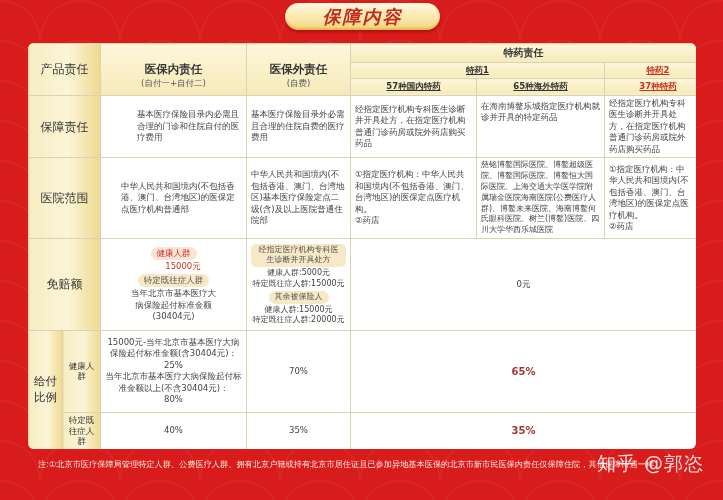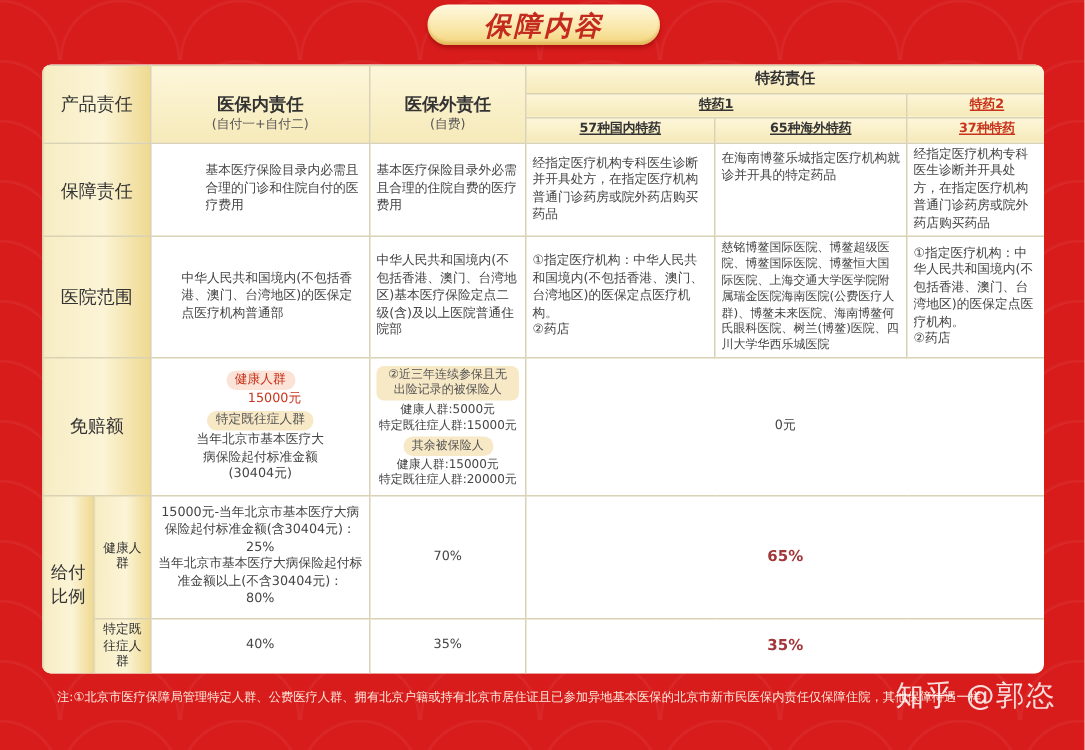--- a/index.html
+++ b/index.html
@@ -136,21 +136,21 @@
 
     <tr style="height:92px">
       <td class="rowhead" colspan="2">免赔额</td>
       <td>
         <div><span class="tag pink">健康人群</span></div>
         <div class="red">15000元</div>
         <div><span class="tag">特定既往症人群</span></div>
         <div style="padding:0 22px">当年北京市基本医疗大病保险起付标准金额(30404元)</div>
       </td>
       <td style="font-size:8px">
-        <div><span class="tag" style="border-radius:5px">②近三年连续参保且无出险记录的被保险人</span></div>
+        <div><span class="tag" style="border-radius:5px">经指定医疗机构专科医生诊断并开具处方</span></div>
         <div>健康人群:5000元</div>
         <div>特定既往症人群:15000元</div>
         <div><span class="tag">其余被保险人</span></div>
         <div>健康人群:15000元</div>
         <div>特定既往症人群:20000元</div>
       </td>
       <td colspan="3">0元</td>
     </tr>
 
     <tr style="height:82px">

